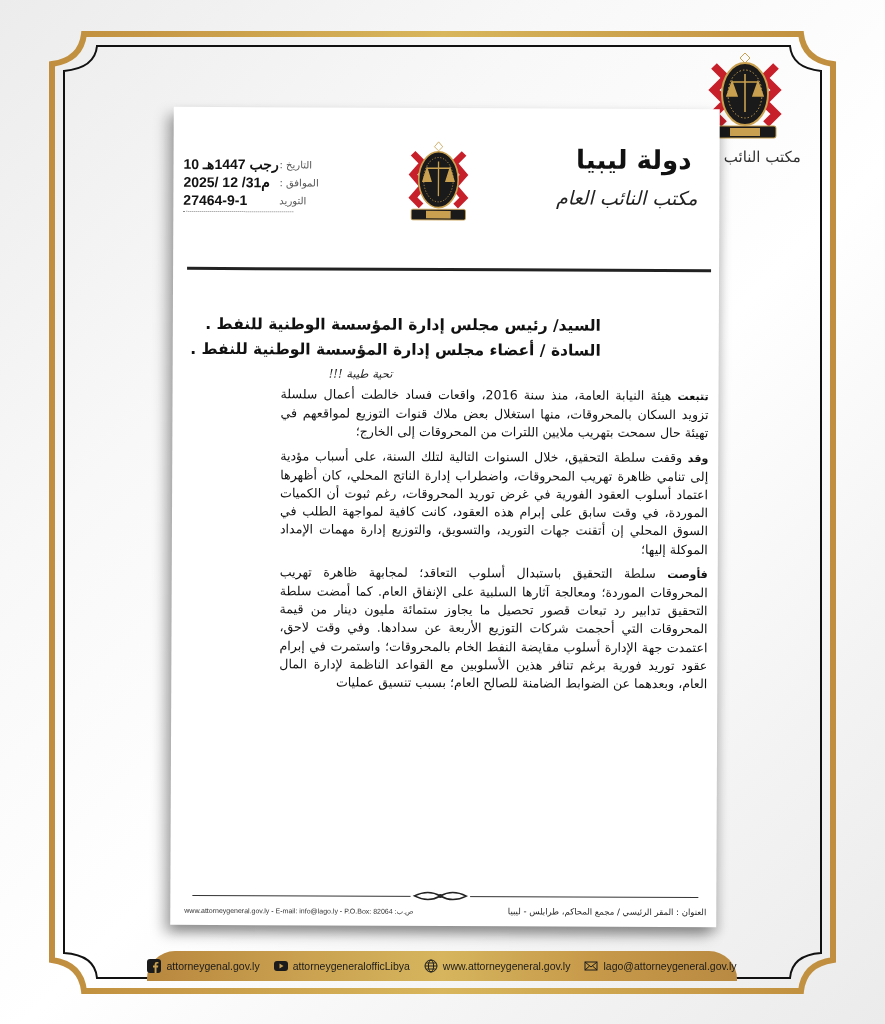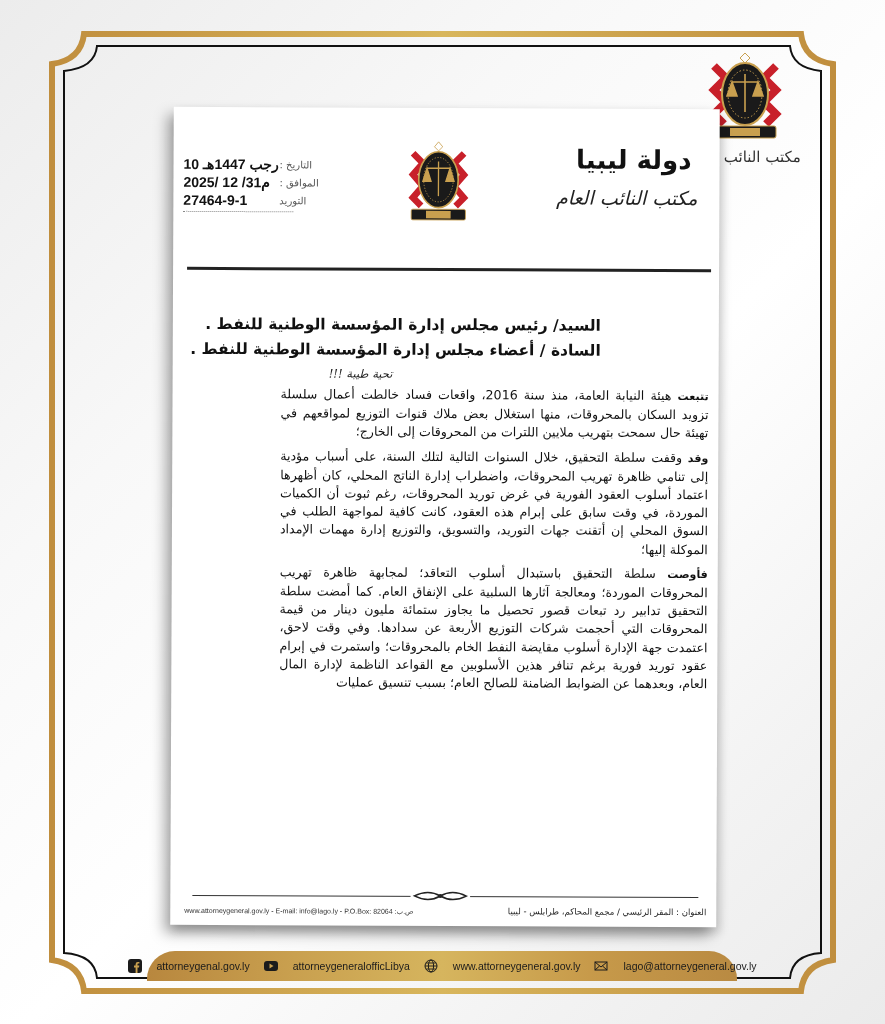--- a/index.html
+++ b/index.html
@@ -59,21 +59,21 @@
   .foot-left { position:absolute; left:14px; top:800px; font-family:"Liberation Sans", sans-serif; font-size:7px; color:#333; direction:ltr; white-space:nowrap; }
   .foot-right { position:absolute; right:10px; top:798px; font-family:"DejaVu Sans", sans-serif; font-size:8.5px; color:#222; direction:rtl; white-space:nowrap; }
 
   
   .banner {
     position:absolute; left:147px; top:951px; width:590px; height:30px;
     background: linear-gradient(90deg, #b8873e 0%, #c9a04f 25%, #d6b55e 50%, #c79a4a 75%, #b98a42 100%);
     border-radius:28px 28px 0 0;
     display:flex; align-items:center; justify-content:center; gap:14px;
   }
-  .b-item { display:flex; align-items:center; gap:15px; font-family:"Liberation Sans", sans-serif; font-size:10.5px; color:#1b1b1b; white-space:nowrap; }
+  .b-item { display:flex; align-items:center; gap:5px; font-family:"Liberation Sans", sans-serif; font-size:10.5px; color:#1b1b1b; white-space:nowrap; }
   .b-icon { width:14px; height:14px; display:inline-block; }
 </style>
 </head>
 <body>
 
 <svg class="frame" viewBox="0 0 885 1024">
   <defs>
     <linearGradient id="goldg" x1="0" y1="0" x2="1" y2="0">
       <stop offset="0" stop-color="#c08e3e"></stop>
       <stop offset="0.5" stop-color="#d8b65c"></stop>

